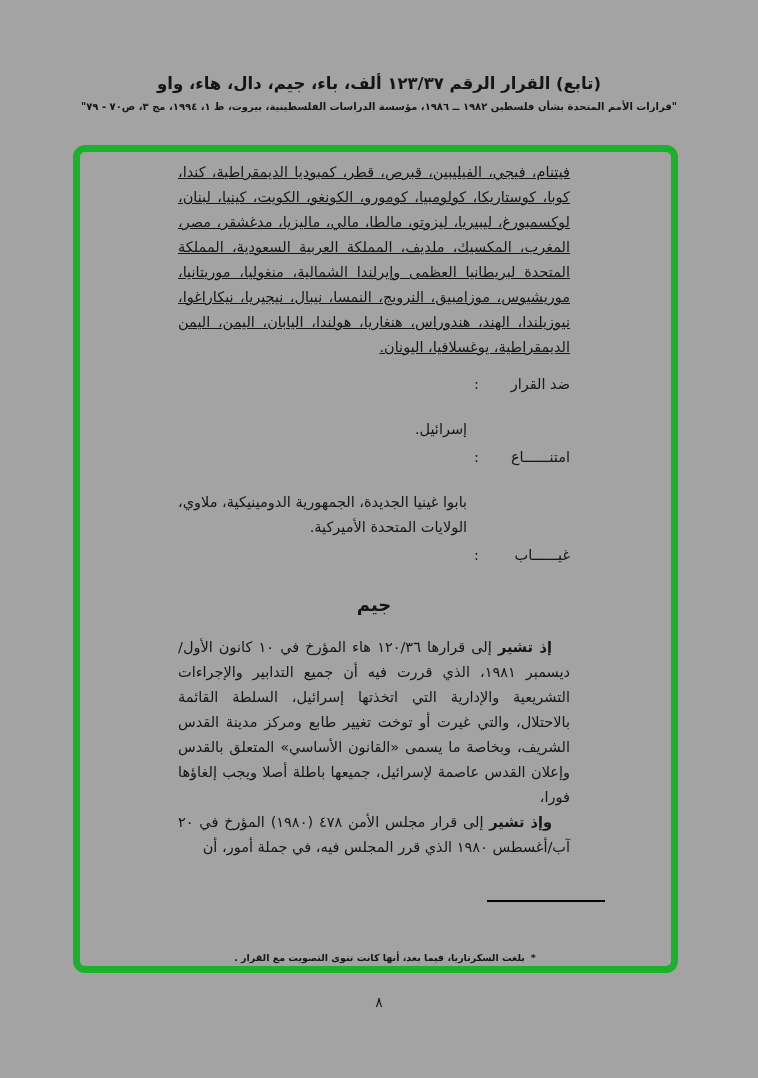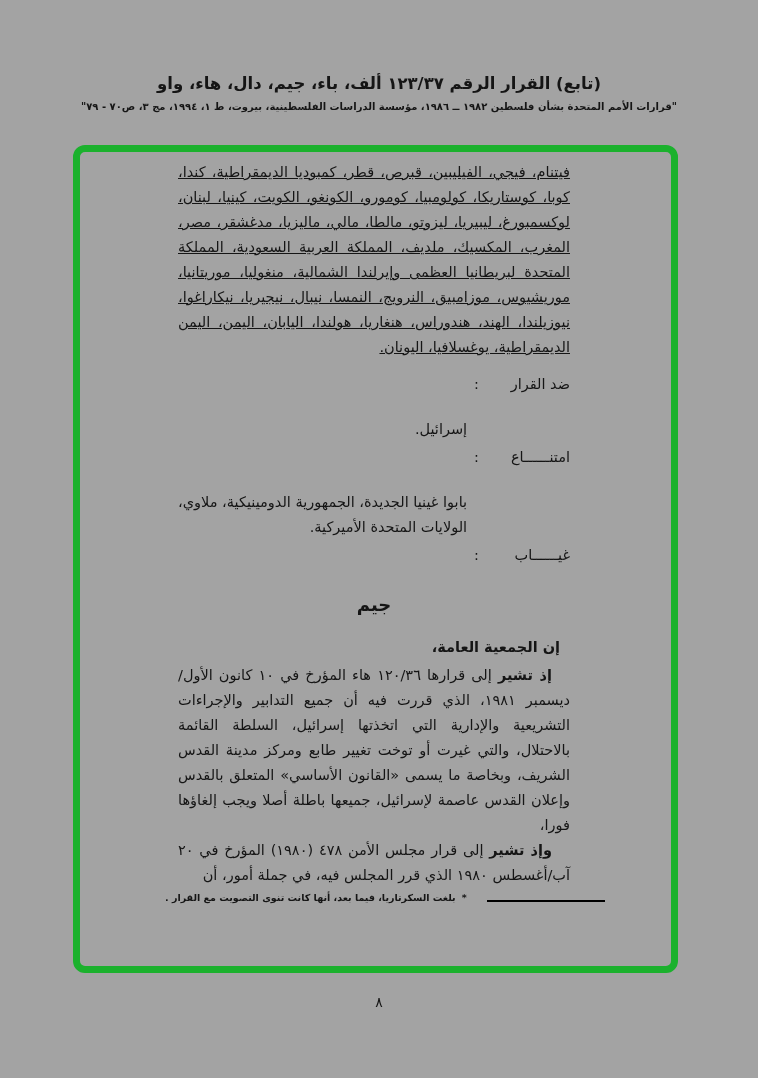--- a/index.html
+++ b/index.html
@@ -34,22 +34,22 @@
   .vote-value { flex:1; text-align:justify;margin-top:45px; }
 
   .section-heading { text-align:center; font-weight:bold; font-size:18px; margin:24px 0 18px !important; }
   .preamble-intro { font-weight:bold; text-indent:10px; margin-bottom:3px !important; }
   .para { text-indent:18px; }
   .para .lead { font-weight:bold; }
 
   
   .footnote-rule { position:absolute; left:487px; top:900px; width:118px; height:2px; background:#000; }
   .footnote {
-    position:absolute; top:891px; right:153px; width:440px;
-    direction:rtl; text-align:left; font-size:9.5px; font-weight:bold; line-height:13px;
+    position:absolute; top:951px; right:153px; width:440px;
+    direction:rtl; text-align:center; font-size:9.5px; font-weight:bold; line-height:13px;
   }
   .footnote .fn-marker { margin-left:6px; }
 
   
   .page-number { position:absolute; top:994px; left:0; right:0; text-align:center; font-size:14px; }
 </style>
 </head>
 <body>
 
 <div class="page">
@@ -77,21 +77,20 @@
       <span class="vote-value">بابوا غينيا الجديدة، الجمهورية الدومينيكية، ملاوي، الولايات المتحدة الأميركية.</span>
     </div>
 
     <div class="vote-row">
       <span class="vote-label">غيــــــاب</span>
       <span class="vote-sep">:</span>
     </div>
 
     <p class="section-heading">جيم</p>
 
-    <p class="preamble-intro">إن الجمعية العامة،</p>
 
     <p class="para"><span class="lead">إذ تشير</span><span> إلى قرارها ١٢٠/٣٦ هاء المؤرخ في ١٠ كانون الأول/ ديسمبر ١٩٨١، الذي قررت فيه أن جميع التدابير والإجراءات التشريعية والإدارية التي اتخذتها إسرائيل، السلطة القائمة بالاحتلال، والتي غيرت أو توخت تغيير طابع ومركز مدينة القدس الشريف، وبخاصة ما يسمى «القانون الأساسي» المتعلق بالقدس وإعلان القدس عاصمة لإسرائيل، جميعها باطلة أصلا ويجب إلغاؤها فورا،</span></p>
 
     <p class="para"><span class="lead">وإذ تشير</span><span> إلى قرار مجلس الأمن ٤٧٨ (١٩٨٠) المؤرخ في ٢٠ آب/أغسطس ١٩٨٠ الذي قرر المجلس فيه، في جملة أمور، أن</span></p>
 
   </div>
 
   <div class="footnote-rule"></div>
   <div class="footnote">
     <span class="fn-marker">*</span><span>بلغت السكرتاريا، فيما بعد، أنها كانت تنوى التصويت مع القرار .</span>

